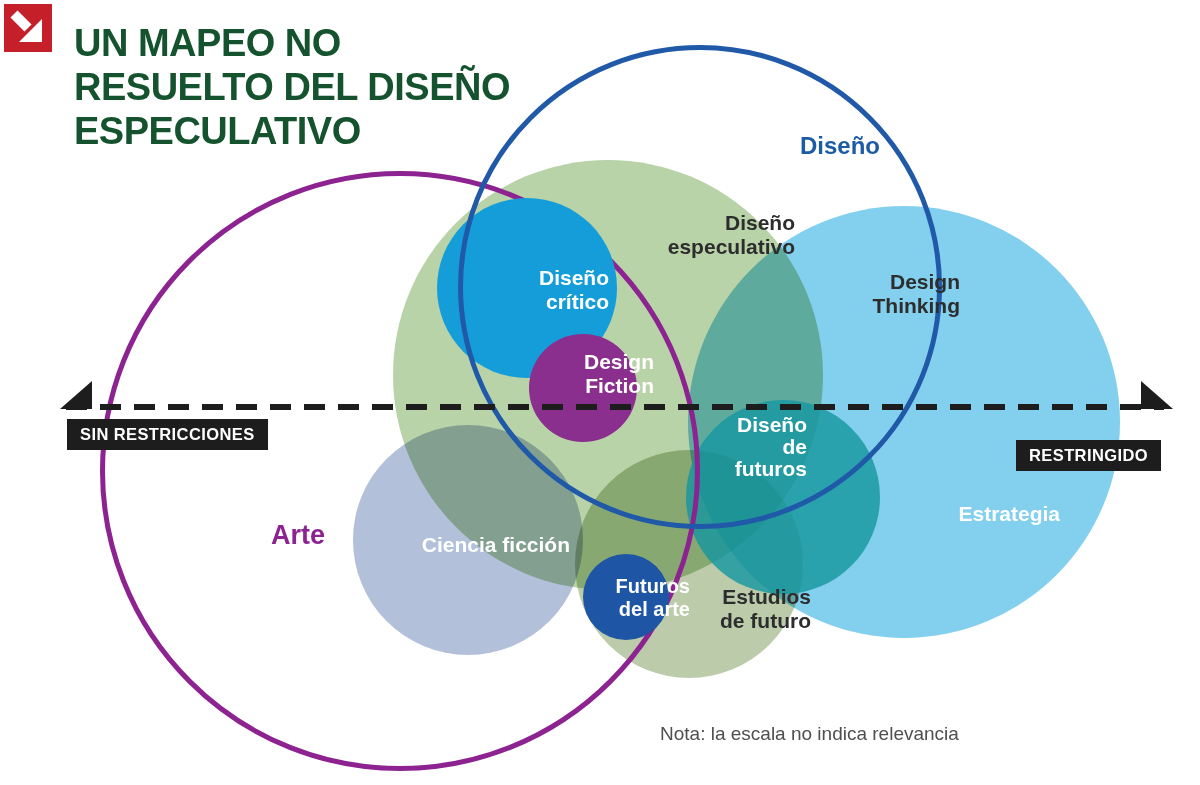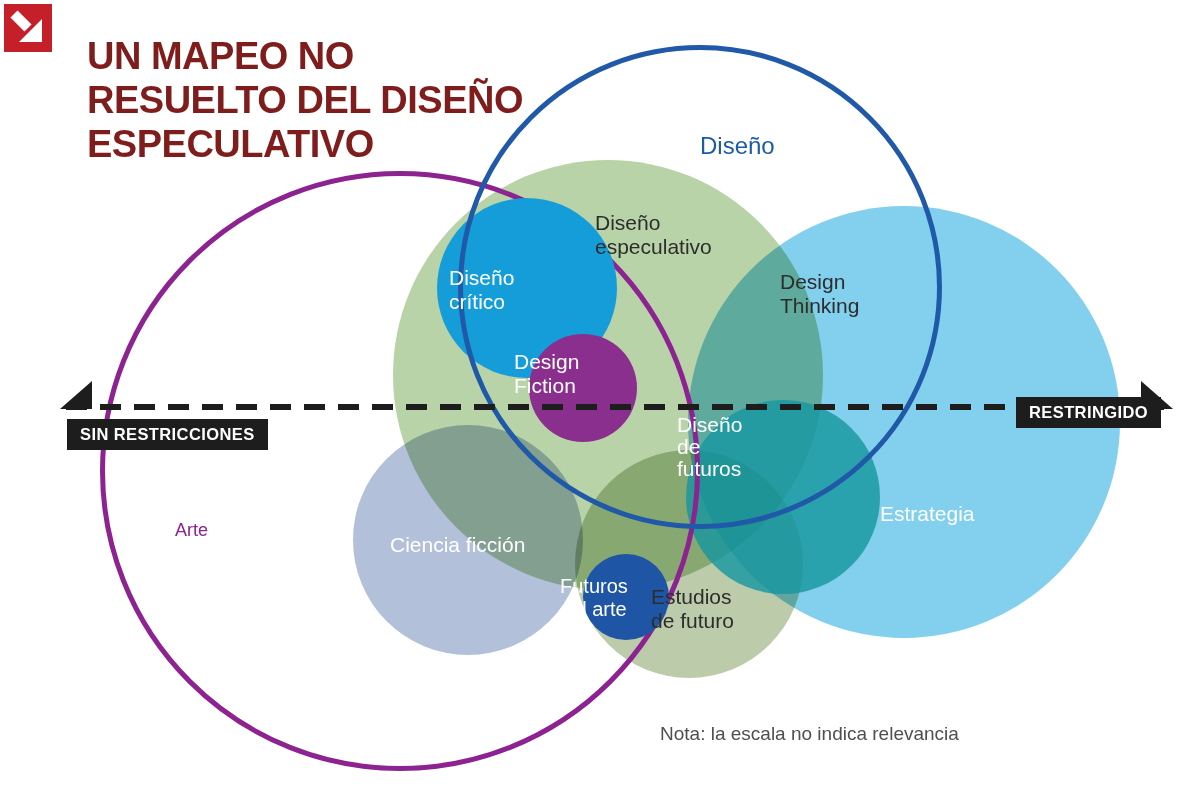--- a/index.html
+++ b/index.html
@@ -4,22 +4,22 @@
 <style>
   html,body{margin:0;padding:0;background:#ffffff;}
   .stage{
     position:relative;width:1200px;height:785px;overflow:hidden;
     font-family:"Liberation Sans","DejaVu Sans",sans-serif;background:#ffffff;
   }
   
   .logo{position:absolute;left:4px;top:4px;width:48px;height:48px;background:#c5202a;}
   .logo svg{display:block;width:48px;height:48px;}
   .title{
-    position:absolute;left:73px;top:20px;width:500px;margin:14px;
-    font-size:38px;font-weight:bold;line-height:1.16;color:#7f1d1d;
+    position:absolute;left:73px;top:20px;width:500px;margin:1px;
+    font-size:38px;font-weight:bold;line-height:1.16;color:#14532d;
     white-space:pre-line;letter-spacing:-0.5px;
   }
   
   .circle{position:absolute;border-radius:50%;box-sizing:border-box;}
   .blend{mix-blend-mode:multiply;}
   .c-green   {left:393px;top:160px;width:430px;height:430px;background:#b9d3a9;}
   .c-strategy{left:688px;top:206px;width:432px;height:432px;background:#82cfee;}
   .c-studies {left:575px;top:450px;width:228px;height:228px;background:#bccbaa;}
   .c-scifi   {left:353px;top:425px;width:230px;height:230px;background:#b3c0da;}
   .c-futures {left:686px;top:400px;width:194px;height:194px;background:rgba(23,151,160,0.82);}
@@ -34,29 +34,29 @@
     background:repeating-linear-gradient(90deg,#1d1d1d 0 21px,transparent 21px 34px);
   }
   .fin{position:absolute;top:381px;width:32px;height:28px;background:#1d1d1d;}
   .fin-left {left:60px;clip-path:polygon(100% 0,0 100%,100% 100%);}
   .fin-right{left:1141px;clip-path:polygon(0 0,100% 100%,0 100%);}
   .axis-tag{
     position:absolute;height:31px;line-height:31px;background:#1d1d1d;color:#ffffff;
     font-weight:bold;font-size:16.5px;padding:0 13px;letter-spacing:0.4px;white-space:nowrap;
   }
   .tag-left {left:67px;top:419px;}
-  .tag-right{left:1016px;top:397px;}
+  .tag-right{left:1016px;top:440px;}
   
   .lbl{
-    position:absolute;text-align:left;font-weight:normal;white-space:pre-line;
+    position:absolute;text-align:right;font-weight:bold;white-space:pre-line;
     line-height:1.15;font-size:21px;color:#2d2d2d;
   }
   .lbl.white{color:#ffffff;}
   .lbl-diseno    {left:700px;top:132px;width:180px;font-size:24px;color:#1c5ba6;}
-  .lbl-arte      {left:175px;top:520px;width:150px;font-size:18px;color:#8c2390;}
+  .lbl-arte      {left:175px;top:520px;width:150px;font-size:27px;color:#8c2390;}
   .lbl-espec     {left:595px;top:211px;width:200px;}
   .lbl-thinking  {left:780px;top:270px;width:180px;}
   .lbl-critico   {left:449px;top:266px;width:160px;}
   .lbl-fiction   {left:514px;top:350px;width:140px;}
   .lbl-futuros   {left:677px;top:414px;width:130px;line-height:1.05;}
   .lbl-estudios  {left:651px;top:578px;width:160px;margin-top:7px;}
   .lbl-artfut    {left:560px;top:575px;width:130px;font-size:20px;}
   .lbl-scifi     {left:390px;top:533px;width:180px;}
   .lbl-estrategia{left:880px;top:502px;width:180px;}
   .note{

